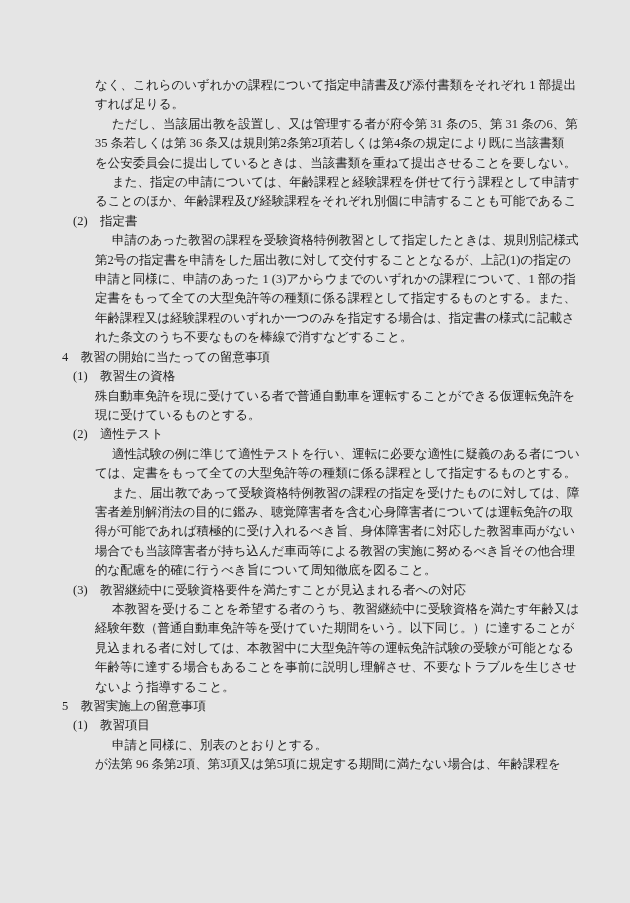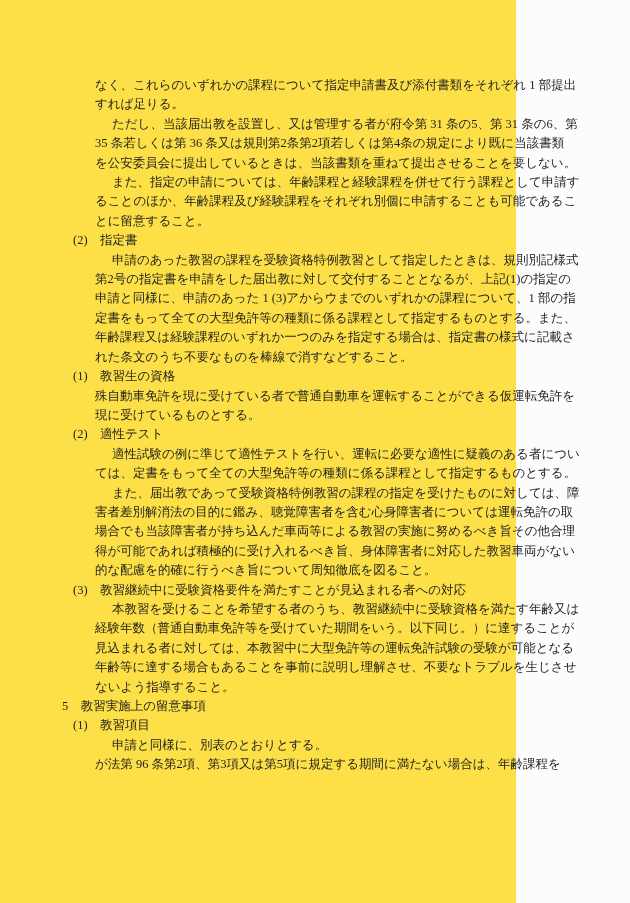--- a/index.html
+++ b/index.html
@@ -10,23 +10,23 @@
     width: 630px;
     height: 903px;
     background: #fcfcfd;
     overflow: hidden;
     font-family: "Liberation Serif", "DejaVu Serif", serif;
   }
   .page {
     position: absolute;
     left: 0;
     top: 0;
-    width: 516px;
+    width: 630px;
     height: 903px;
-    background: #fde047;
+    background: #e5e5e5;
     box-sizing: border-box;
     padding: 76px 58px 0 62px;
   }
   .doc-body {
     width: 510px;
   }
   .line {
     font-size: 12.5px;
     line-height: 19.4px;
     color: #1e1e1e;
@@ -44,38 +44,38 @@
 
 <div class="page">
   <div class="doc-body">
       <div class="line indent-body">なく、これらのいずれかの課程について指定申請書及び添付書類をそれぞれ 1 部提出</div>
       <div class="line indent-body">すれば足りる。</div>
       <div class="line indent-first">ただし、当該届出教を設置し、又は管理する者が府令第 31 条の5、第 31 条の6、第</div>
       <div class="line indent-body">35 条若しくは第 36 条又は規則第2条第2項若しくは第4条の規定により既に当該書類</div>
       <div class="line indent-body">を公安委員会に提出しているときは、当該書類を重ねて提出させることを要しない。</div>
       <div class="line indent-first">また、指定の申請については、年齢課程と経験課程を併せて行う課程として申請す</div>
       <div class="line indent-body">ることのほか、年齢課程及び経験課程をそれぞれ別個に申請することも可能であるこ</div>
-      <div class="line indent-body">とに留意すること。</div>
       <div class="line indent-subitem">(2)　指定書</div>
       <div class="line indent-first">申請のあった教習の課程を受験資格特例教習として指定したときは、規則別記様式</div>
       <div class="line indent-body">第2号の指定書を申請をした届出教に対して交付することとなるが、上記(1)の指定の</div>
       <div class="line indent-body">申請と同様に、申請のあった 1 (3)アからウまでのいずれかの課程について、1 部の指</div>
       <div class="line indent-body">定書をもって全ての大型免許等の種類に係る課程として指定するものとする。また、</div>
       <div class="line indent-body">年齢課程又は経験課程のいずれか一つのみを指定する場合は、指定書の様式に記載さ</div>
       <div class="line indent-body">れた条文のうち不要なものを棒線で消すなどすること。</div>
+      <div class="line indent-item">4　教習の開始に当たっての留意事項</div>
       <div class="line indent-subitem">(1)　教習生の資格</div>
       <div class="line indent-body">殊自動車免許を現に受けている者で普通自動車を運転することができる仮運転免許を</div>
       <div class="line indent-body">現に受けているものとする。</div>
       <div class="line indent-subitem">(2)　適性テスト</div>
       <div class="line indent-first">適性試験の例に準じて適性テストを行い、運転に必要な適性に疑義のある者につい</div>
       <div class="line indent-body">ては、定書をもって全ての大型免許等の種類に係る課程として指定するものとする。</div>
       <div class="line indent-first">また、届出教であって受験資格特例教習の課程の指定を受けたものに対しては、障</div>
       <div class="line indent-body">害者差別解消法の目的に鑑み、聴覚障害者を含む心身障害者については運転免許の取</div>
+      <div class="line indent-body">得が可能であれば積極的に受け入れるべき旨、身体障害者に対応した教習車両がない</div>
       <div class="line indent-body">場合でも当該障害者が持ち込んだ車両等による教習の実施に努めるべき旨その他合理</div>
-      <div class="line indent-body">得が可能であれば積極的に受け入れるべき旨、身体障害者に対応した教習車両がない</div>
       <div class="line indent-body">的な配慮を的確に行うべき旨について周知徹底を図ること。</div>
       <div class="line indent-subitem">(3)　教習継続中に受験資格要件を満たすことが見込まれる者への対応</div>
       <div class="line indent-first">本教習を受けることを希望する者のうち、教習継続中に受験資格を満たす年齢又は</div>
       <div class="line indent-body">経験年数（普通自動車免許等を受けていた期間をいう。以下同じ。）に達することが</div>
       <div class="line indent-body">見込まれる者に対しては、本教習中に大型免許等の運転免許試験の受験が可能となる</div>
       <div class="line indent-body">年齢等に達する場合もあることを事前に説明し理解させ、不要なトラブルを生じさせ</div>
       <div class="line indent-body">ないよう指導すること。</div>
       <div class="line indent-item">5　教習実施上の留意事項</div>
       <div class="line indent-subitem">(1)　教習項目</div>
       <div class="line indent-first">申請と同様に、別表のとおりとする。</div>

